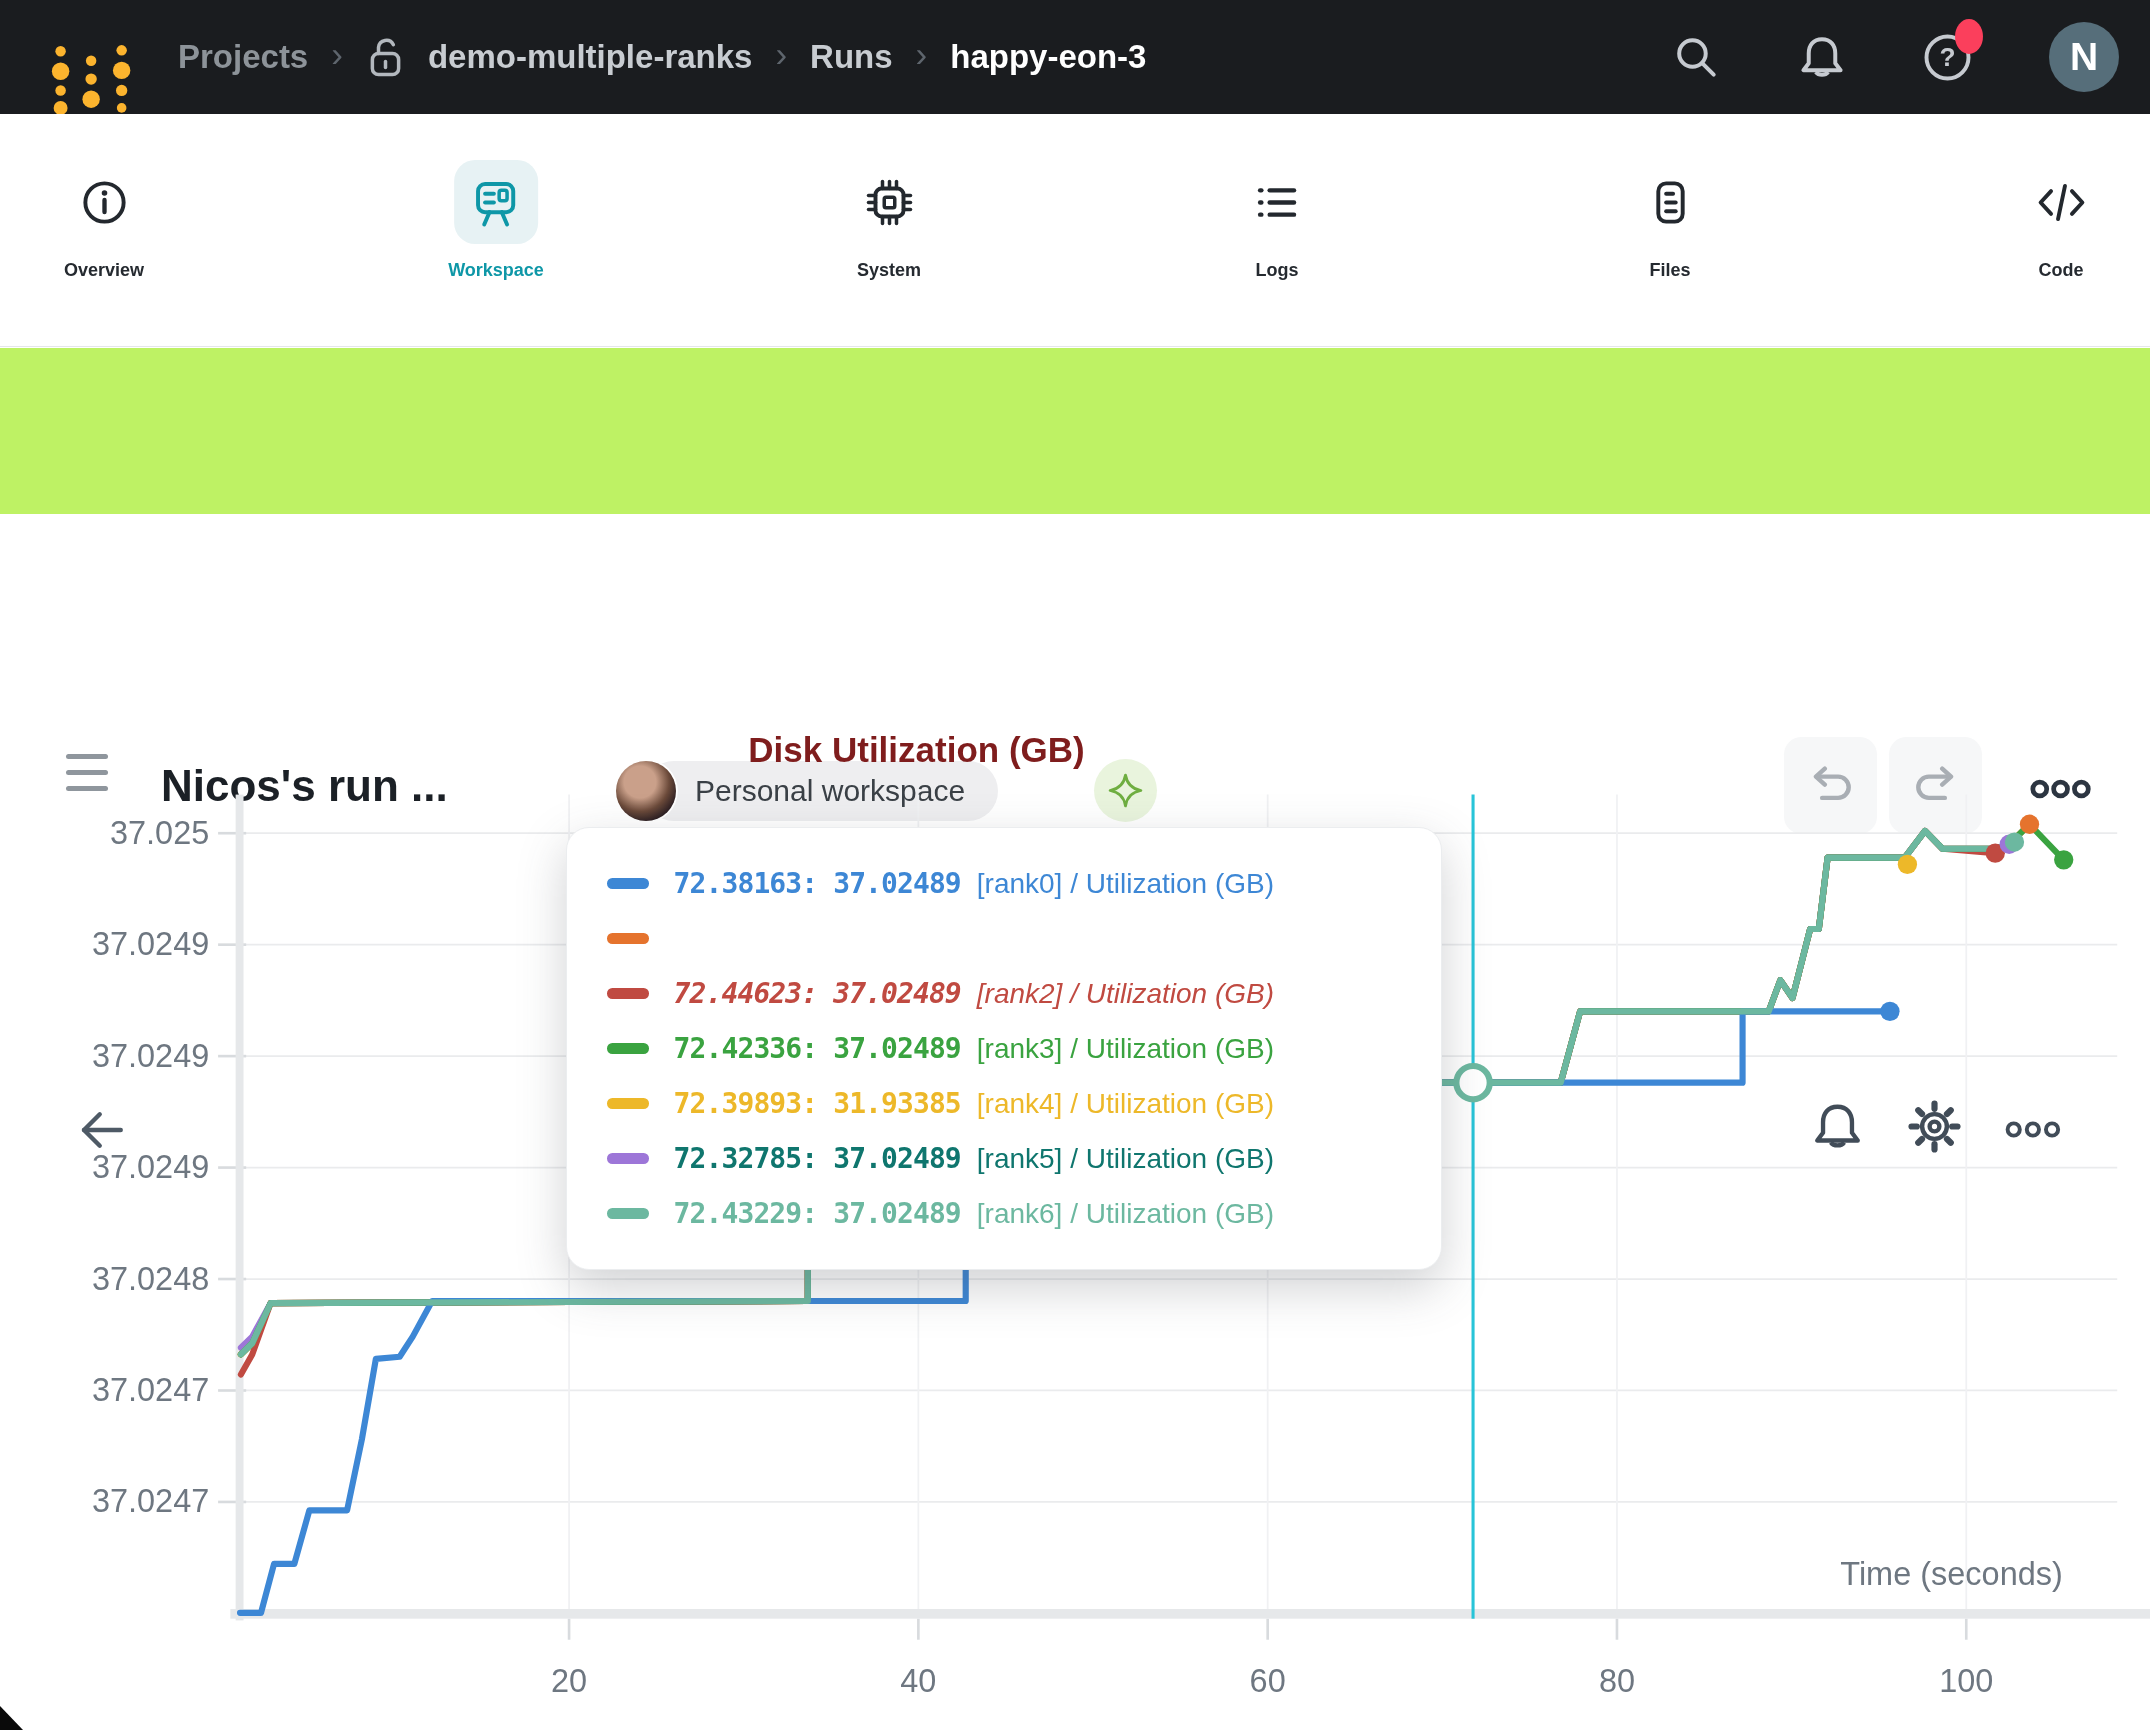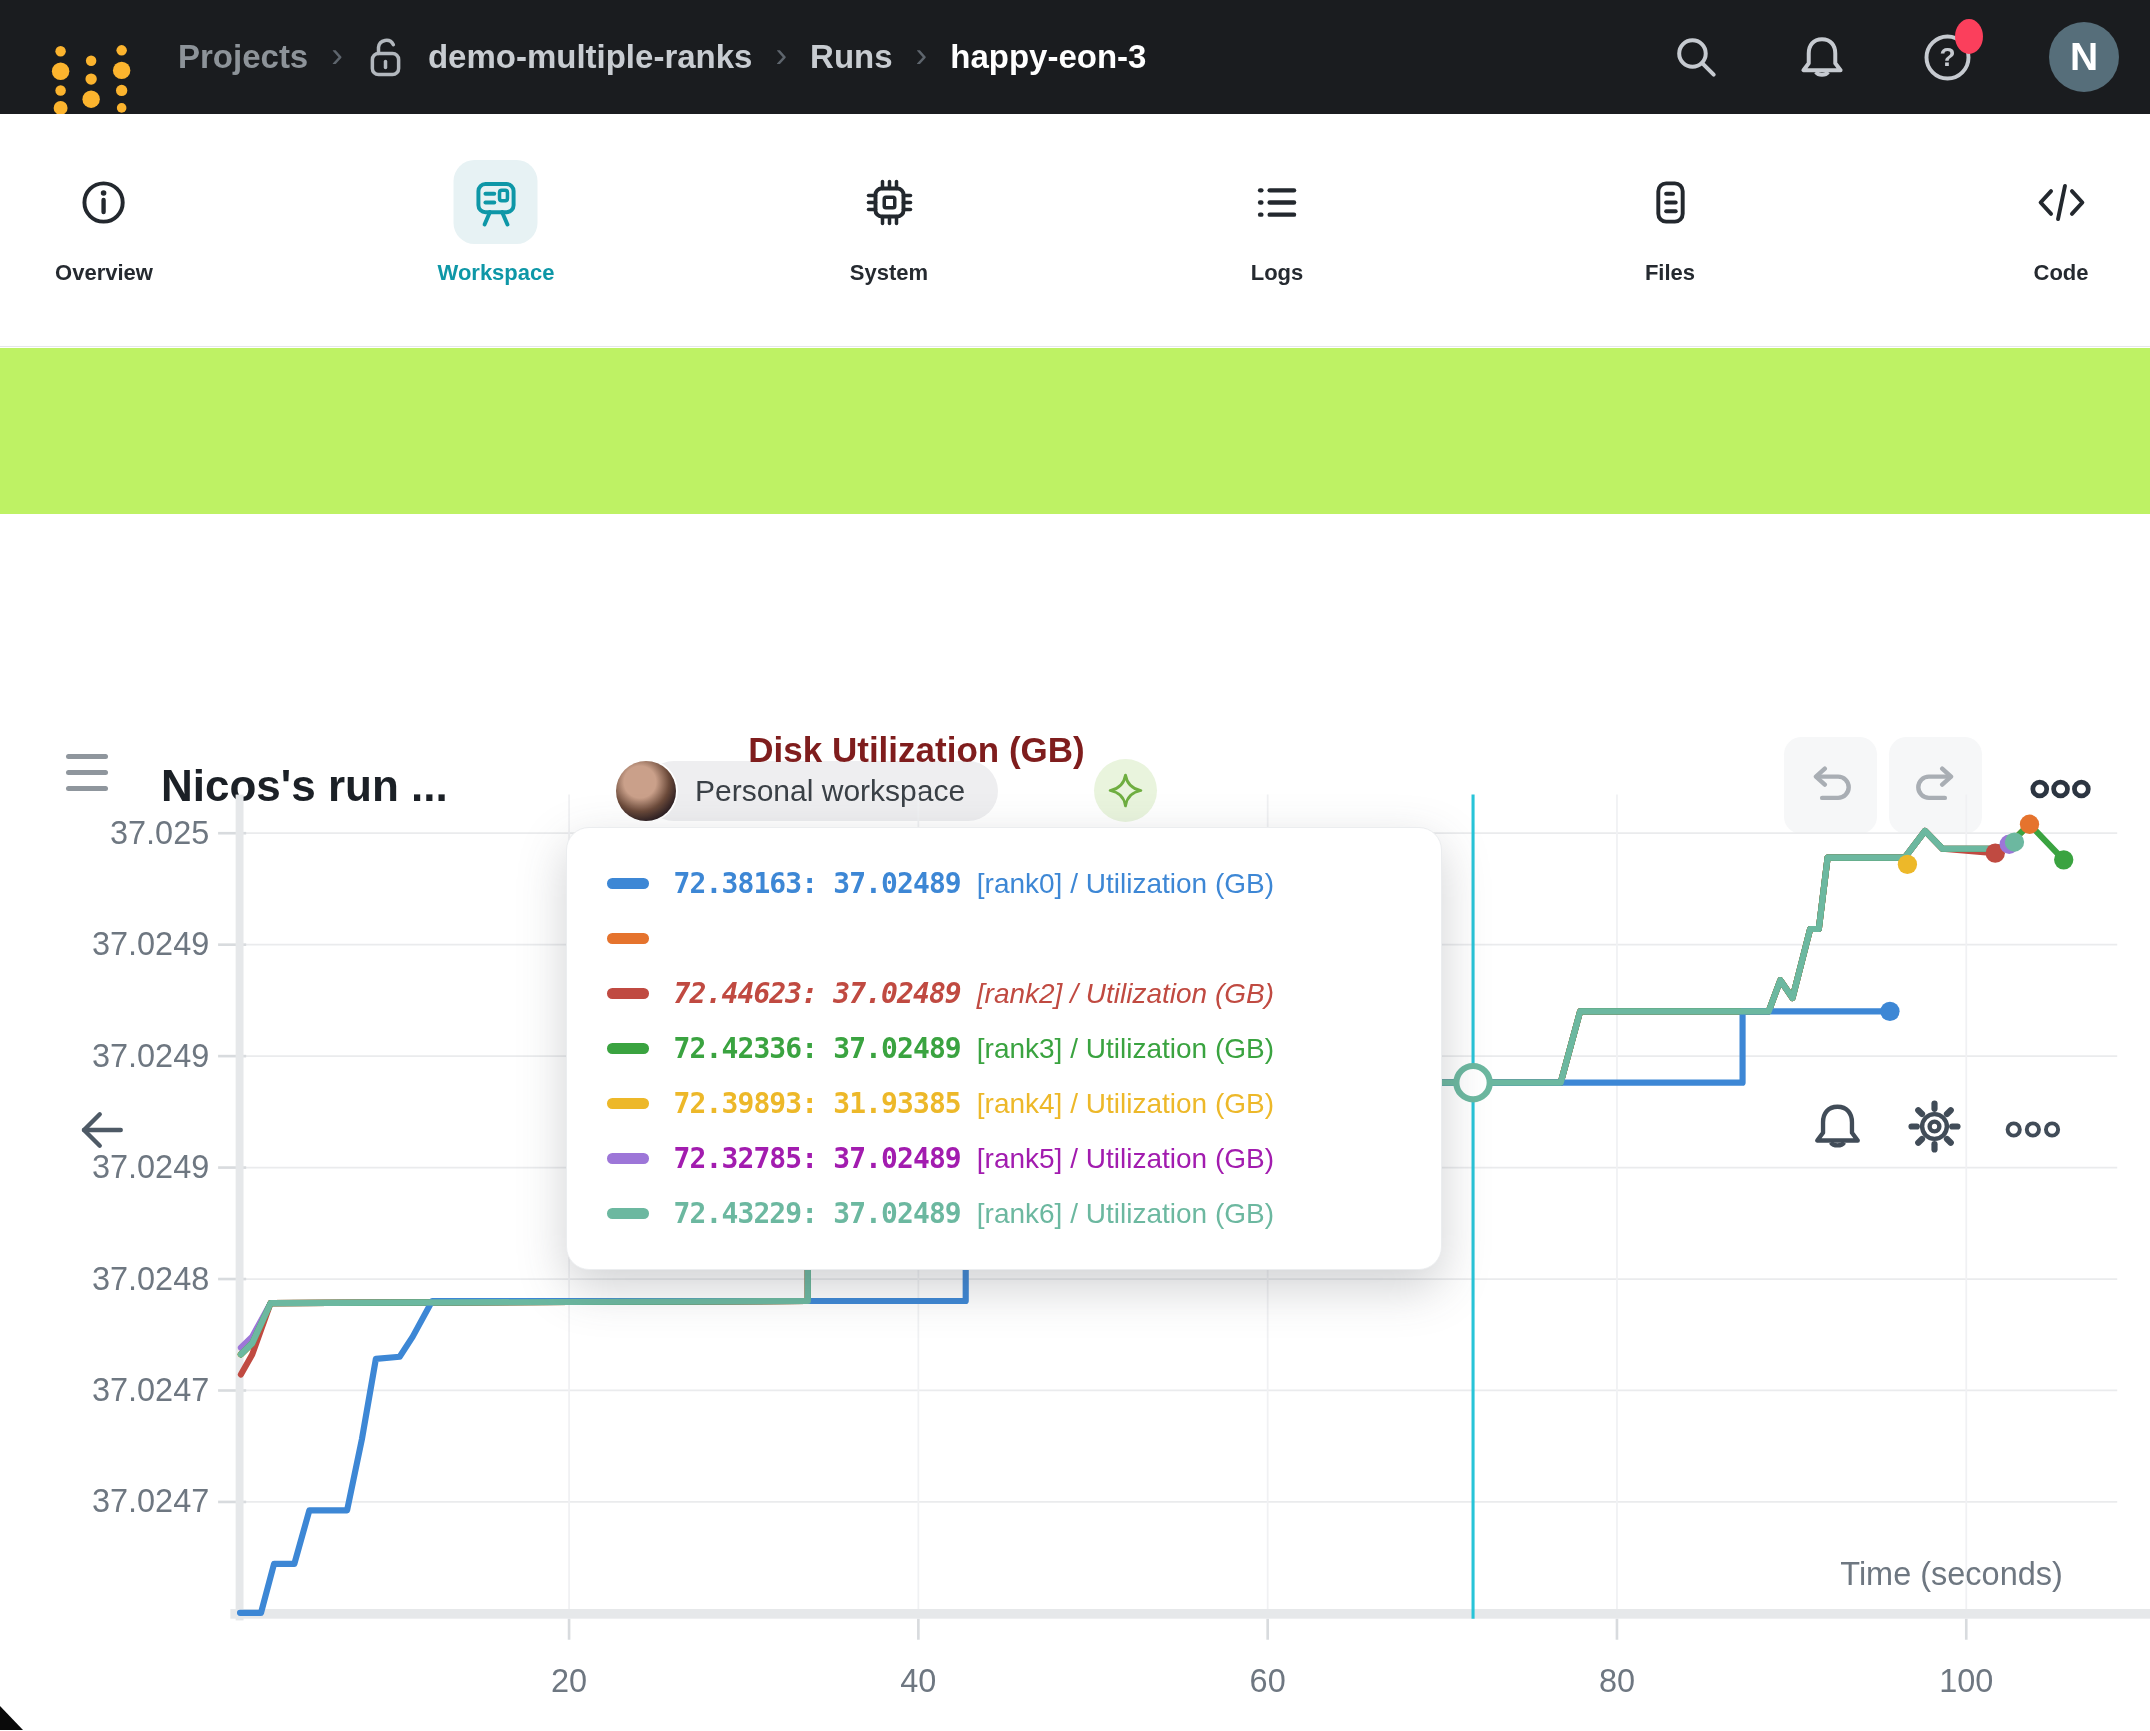--- a/index.html
+++ b/index.html
@@ -17,21 +17,21 @@
   .nav-right { position:absolute; right:32px; top:0; height:114px; display:flex; align-items:center; gap:77px; }
   .nav-icon { position:relative; width:49px; height:49px; display:flex; align-items:center; justify-content:center; cursor:pointer; }
   .red-dot { position:absolute; right:-10.5px; top:-14px; width:28px; height:35px; border-radius:50%; background:#fb3f5c; }
   .nav-avatar { width:70px; height:70px; border-radius:50%; background:#566e7a; color:#fff; font-size:39px; font-weight:700; display:flex; align-items:center; justify-content:center; }
 
   
   .tabbar { position:absolute; left:0; top:114px; width:2151px; height:233px; background:#fff; border-bottom:1.8px solid #e5e7e9; }
   .tab { position:absolute; top:0; transform:translateX(-50%); text-align:center; cursor:pointer; }
   .tab .icon-wrap { width:84px; height:84px; margin:46px auto 0; border-radius:21px; display:flex; align-items:center; justify-content:center; }
   .tab.active .icon-wrap { background:#e7f2f4; }
-  .tab .tab-label { display:block; margin-top:16px; font-size:22px; font-weight:600; color:#252a30; }
+  .tab .tab-label { display:block; margin-top:16px; font-size:18px; font-weight:600; color:#252a30; }
   .tab.active .tab-label { color:#0e97a7; }
 
   
   .runheader { position:absolute; left:0; top:348px; width:2151px; height:167px; border-bottom:1.8px solid #eceded; background:#bef264; }
   .hamburger { position:absolute; left:66px; top:406px; width:42px; cursor:pointer; }
   .hamburger div { height:5.3px; border-radius:2.6px; background:#8f969d; margin-bottom:10.5px; }
   .run-title { position:absolute; left:161px; top:413px; font-size:44px; font-weight:700; color:#1b2026; }
   .ws-chip { position:absolute; left:616px; top:413px; display:flex; }
   .ws-avatar { width:60px; height:60px; border-radius:50%; background:radial-gradient(circle at 40% 35%, #caa08a 0 30%, #6b4a3a 55%, #2e2023 75%); z-index:2; box-shadow:0 0 0 1.8px #fff; }
   .ws-pill { margin-left:-32px; height:60px; background:#eeeef0; border-radius:30px; display:flex; align-items:center; padding:0 33px 0 51px; font-size:30px; color:#3a4046; }
@@ -361,21 +361,21 @@
       <div class="tt-row">
     <span class="tt-swatch" style="background: rgb(58, 163, 64);"></span>
     <span class="tt-text" style="color: rgb(58, 163, 64);"><span class="tt-num">72.42336:  37.02489 </span><span class="tt-label">[rank3] / Utilization (GB)</span></span>
   </div>
       <div class="tt-row">
     <span class="tt-swatch" style="background: rgb(237, 184, 41);"></span>
     <span class="tt-text" style="color: rgb(237, 184, 41);"><span class="tt-num">72.39893:  31.93385 </span><span class="tt-label">[rank4] / Utilization (GB)</span></span>
   </div>
       <div class="tt-row">
     <span class="tt-swatch" style="background: rgb(157, 118, 216);"></span>
-    <span class="tt-text" style="color: #a21caf;"><span class="tt-num">72.32785:  37.02489 </span><span class="tt-label">[rank5] / Utilization (GB)</span></span>
+    <span class="tt-text" style="color: #0f766e;"><span class="tt-num">72.32785:  37.02489 </span><span class="tt-label">[rank5] / Utilization (GB)</span></span>
   </div>
       <div class="tt-row">
     <span class="tt-swatch" style="background: rgb(108, 184, 160);"></span>
     <span class="tt-text" style="color: rgb(108, 184, 160);"><span class="tt-num">72.43229:  37.02489 </span><span class="tt-label">[rank6] / Utilization (GB)</span></span>
   </div>
     </div>
 </div>
 
 <div class="corner-artifact"></div>
 

